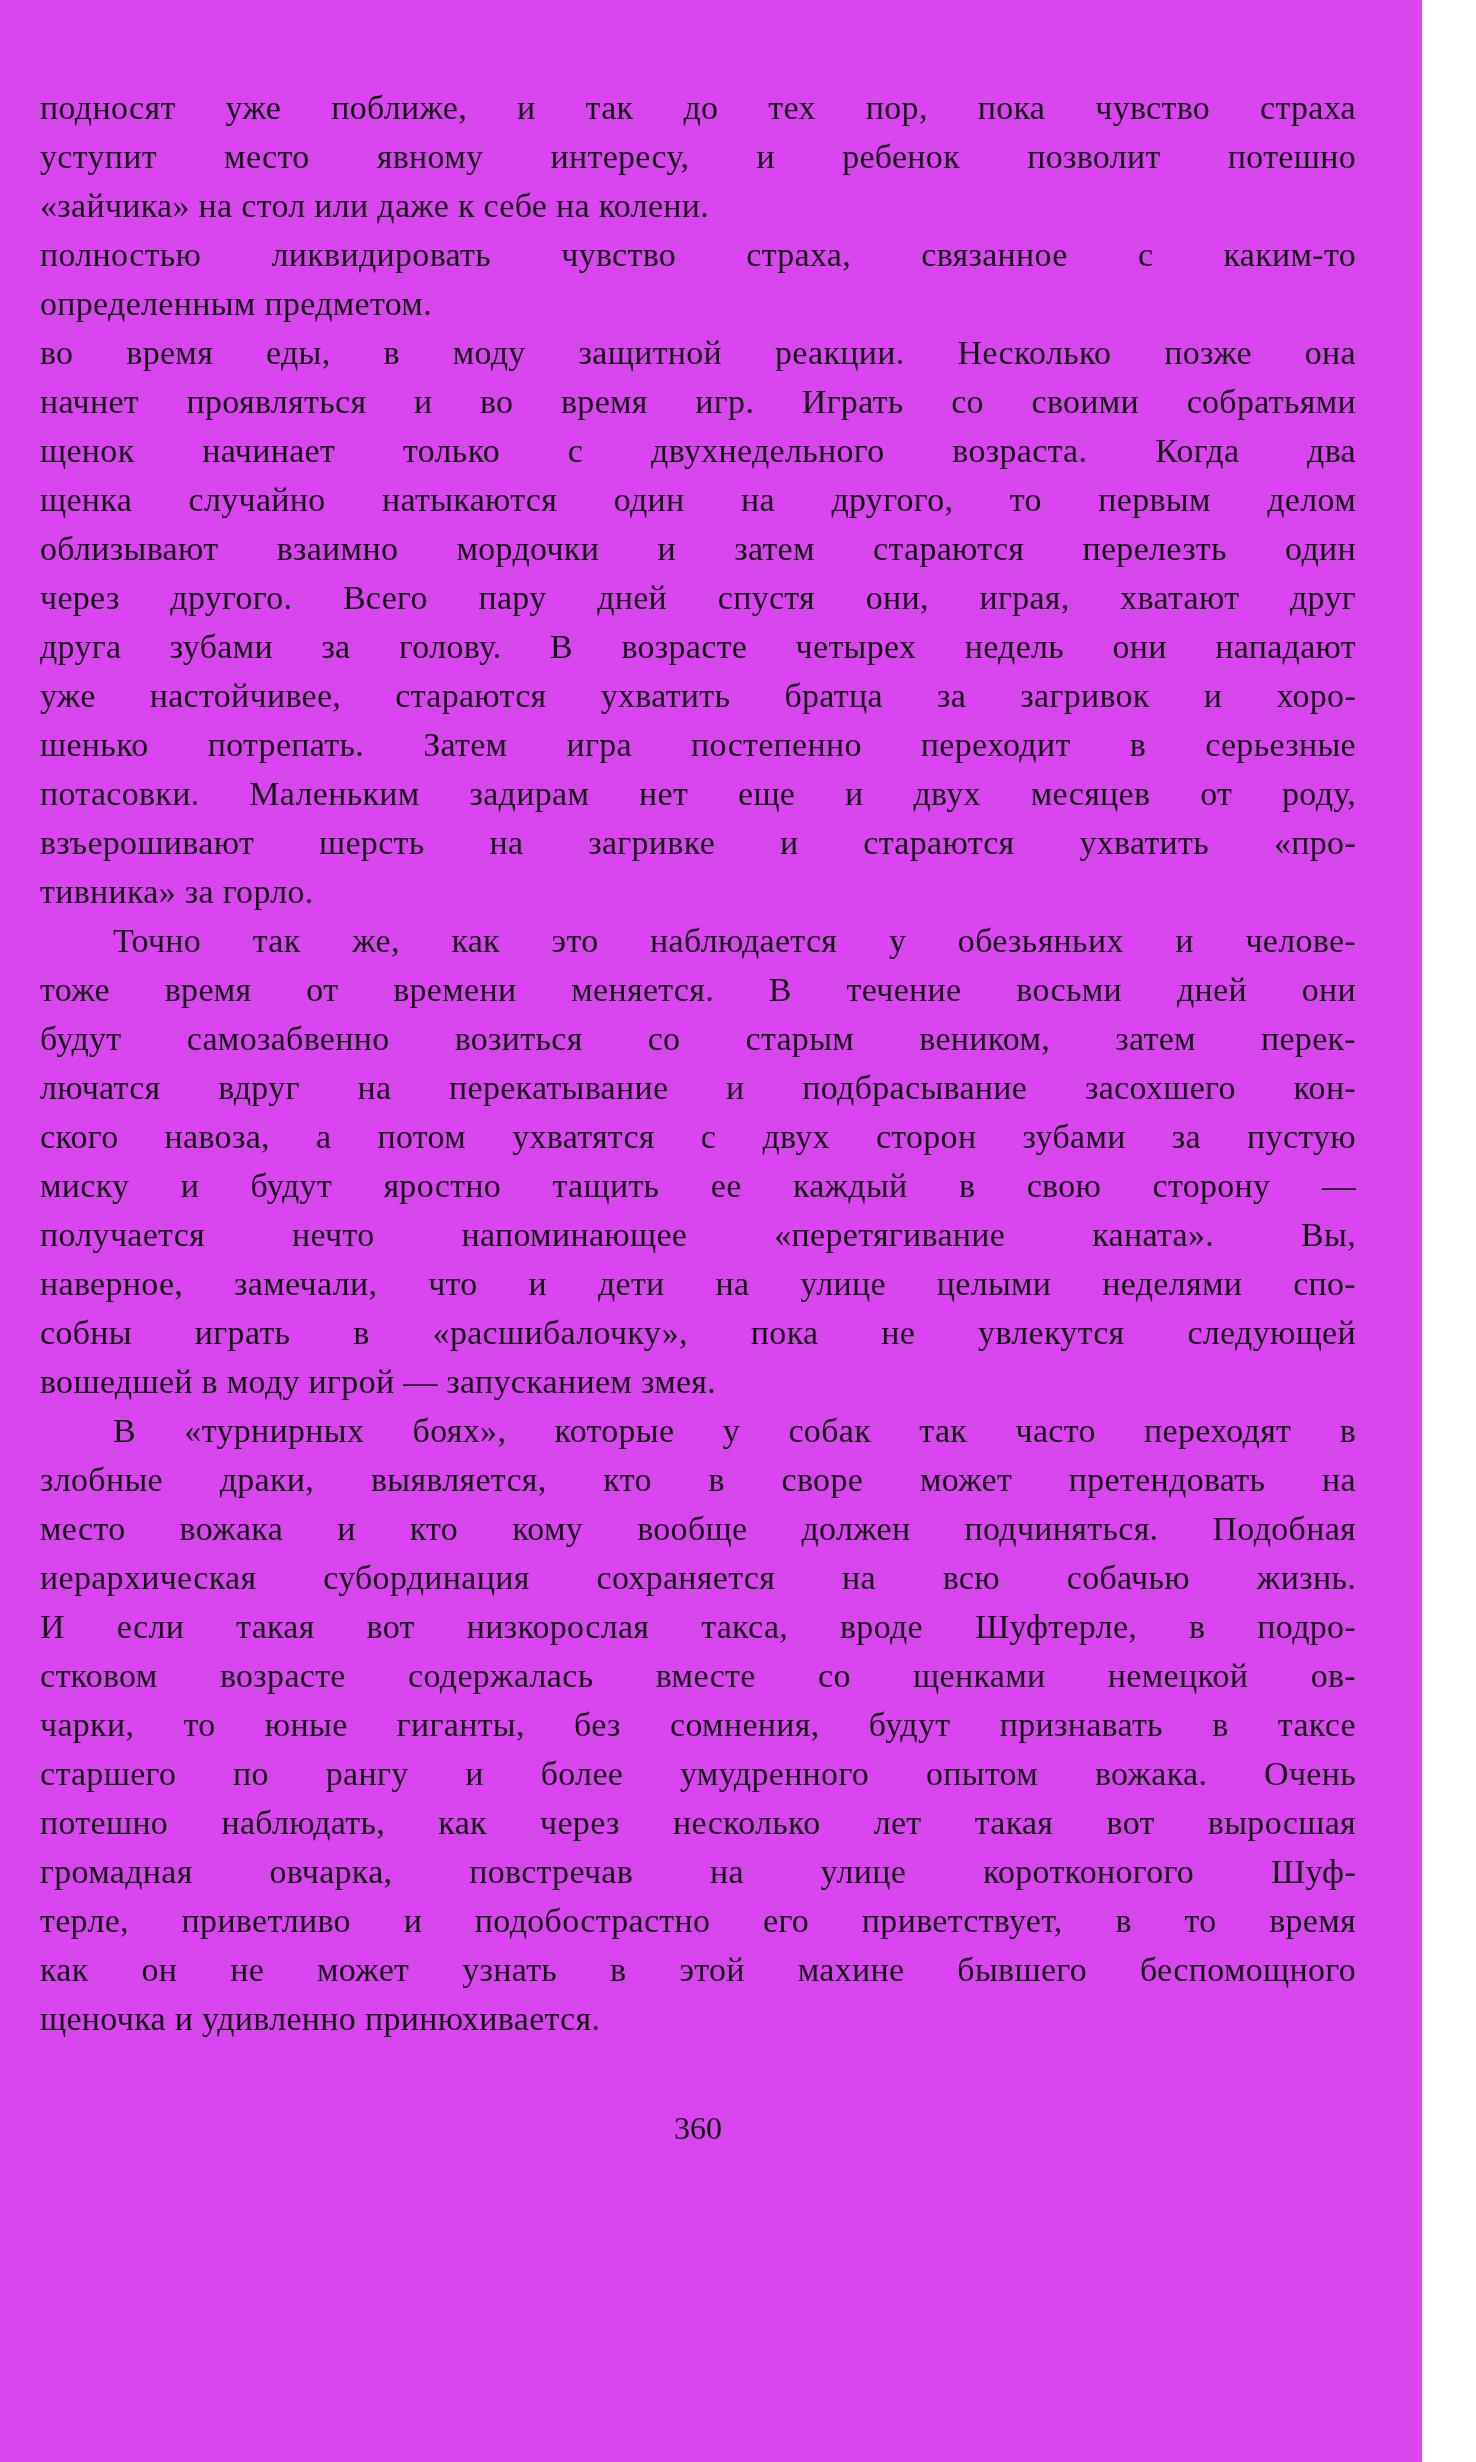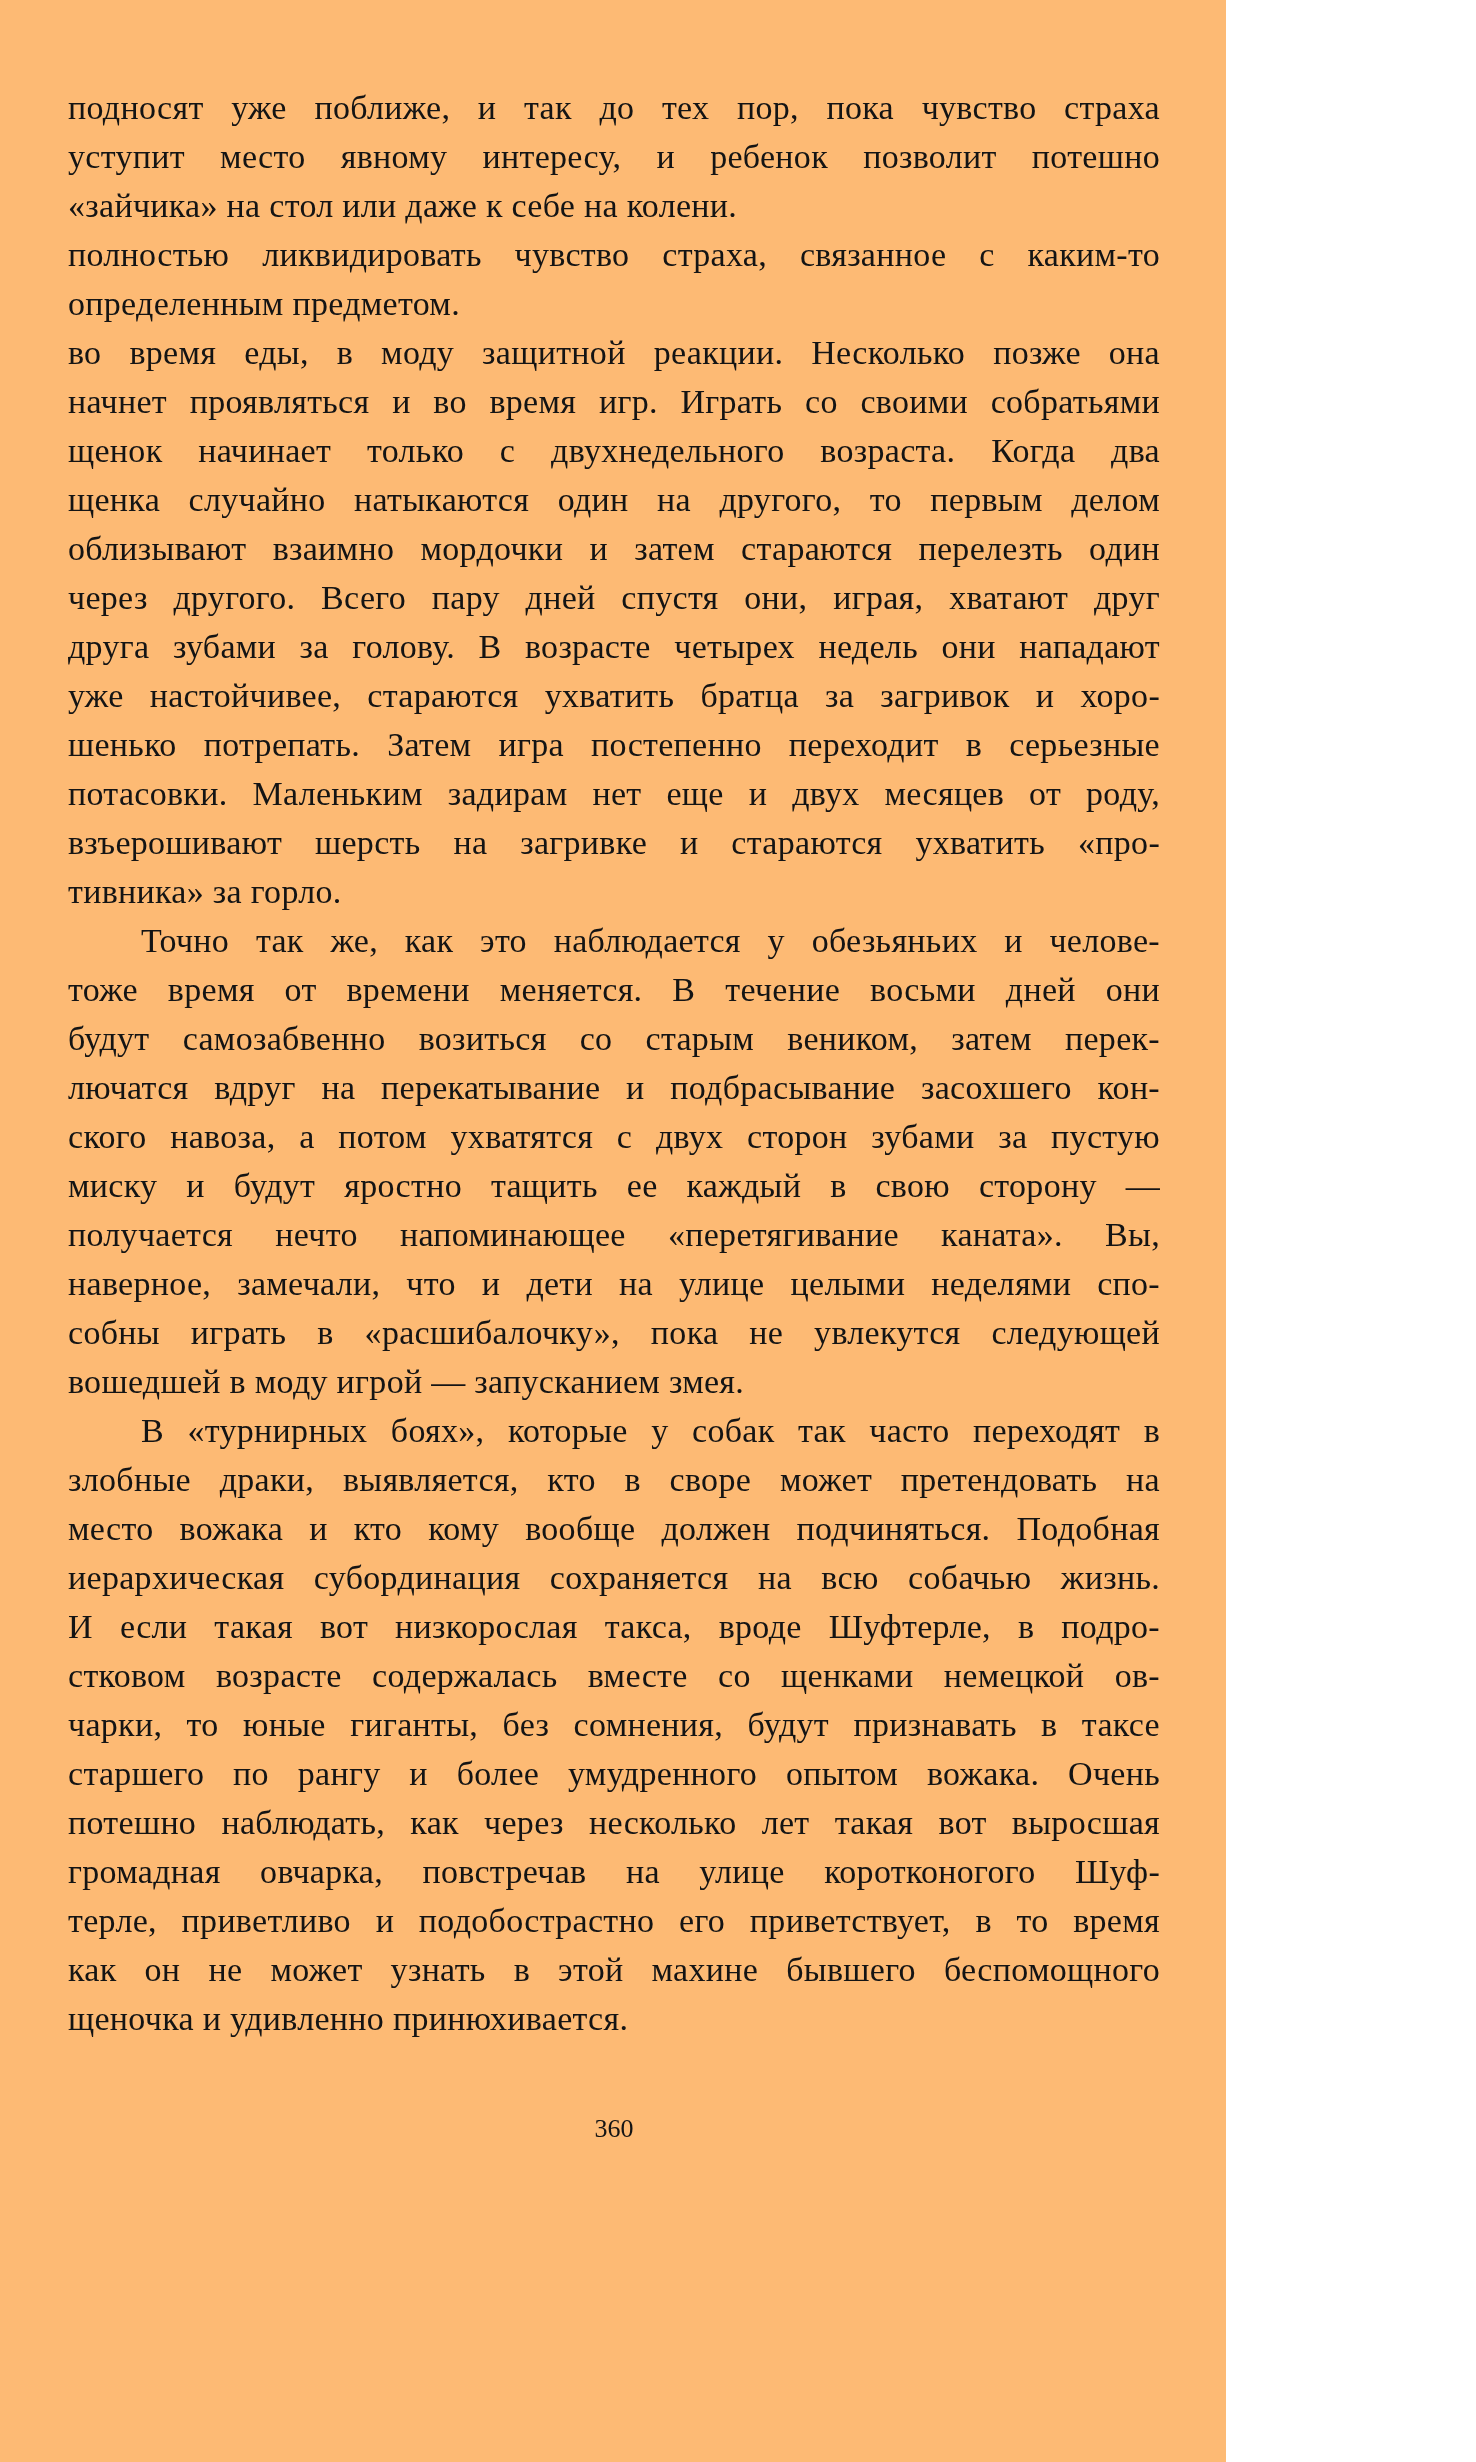--- a/index.html
+++ b/index.html
@@ -2,25 +2,25 @@
 <html style="font-size:9px"><head>
 <meta charset="utf-8">
 <style>
   html, body {
     margin: 0;
     padding: 0;
     background: #ffffff;
   }
   .page {
     position: relative;
-    width: 1226px;
+    width: 1422px;
     height: 2462px;
-    background: #fdba74;
+    background: #d946ef;
     box-sizing: border-box;
-    padding: 83px 66px 0 68px;
+    padding: 83px 66px 0 40px;
     font-family: "Liberation Serif", "DejaVu Serif", serif;
     color: #141414;
     overflow: hidden;
   }
   .text-block {
     width: 100%;
   }
   .paragraph {
     margin: 0;
   }
@@ -35,21 +35,21 @@
   }
   .line.indent {
     text-indent: 73px;
   }
   .line.last {
     text-align-last: left;
   }
   .page-number {
     margin-top: 66px;
     text-align: center;
-    font-size: 26px;
+    font-size: 32px;
     line-height: 39px;
   }
 </style>
 </head>
 <body>
 
 <div class="page">
   <div class="text-block">
       <div class="paragraph">
         <div class="line">подносят уже поближе, и так до тех пор, пока чувство страха</div>

